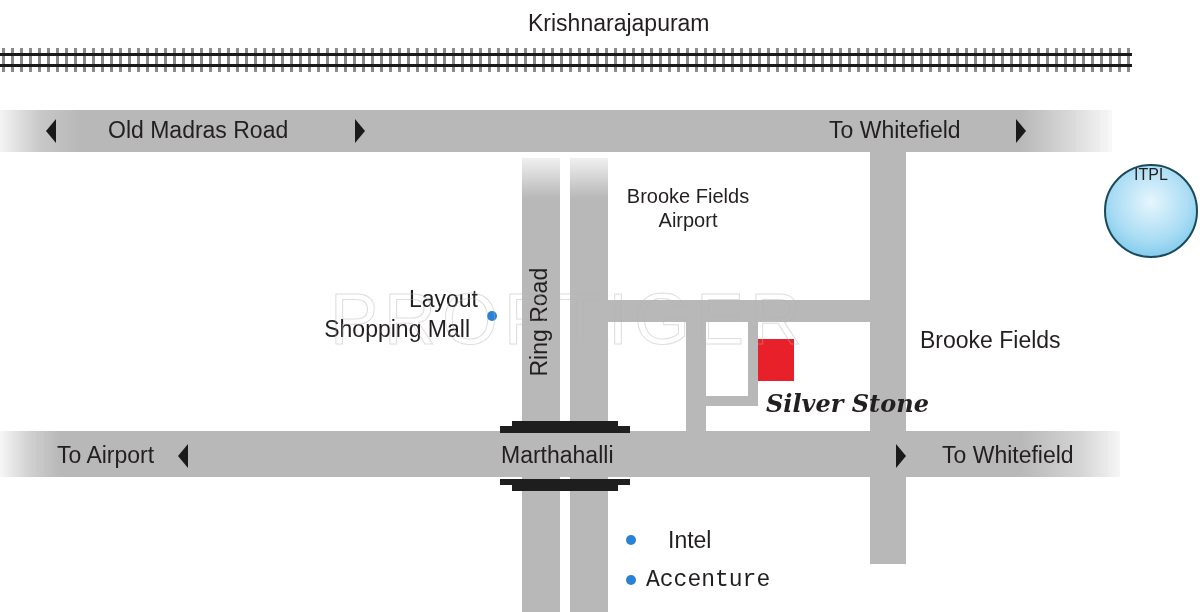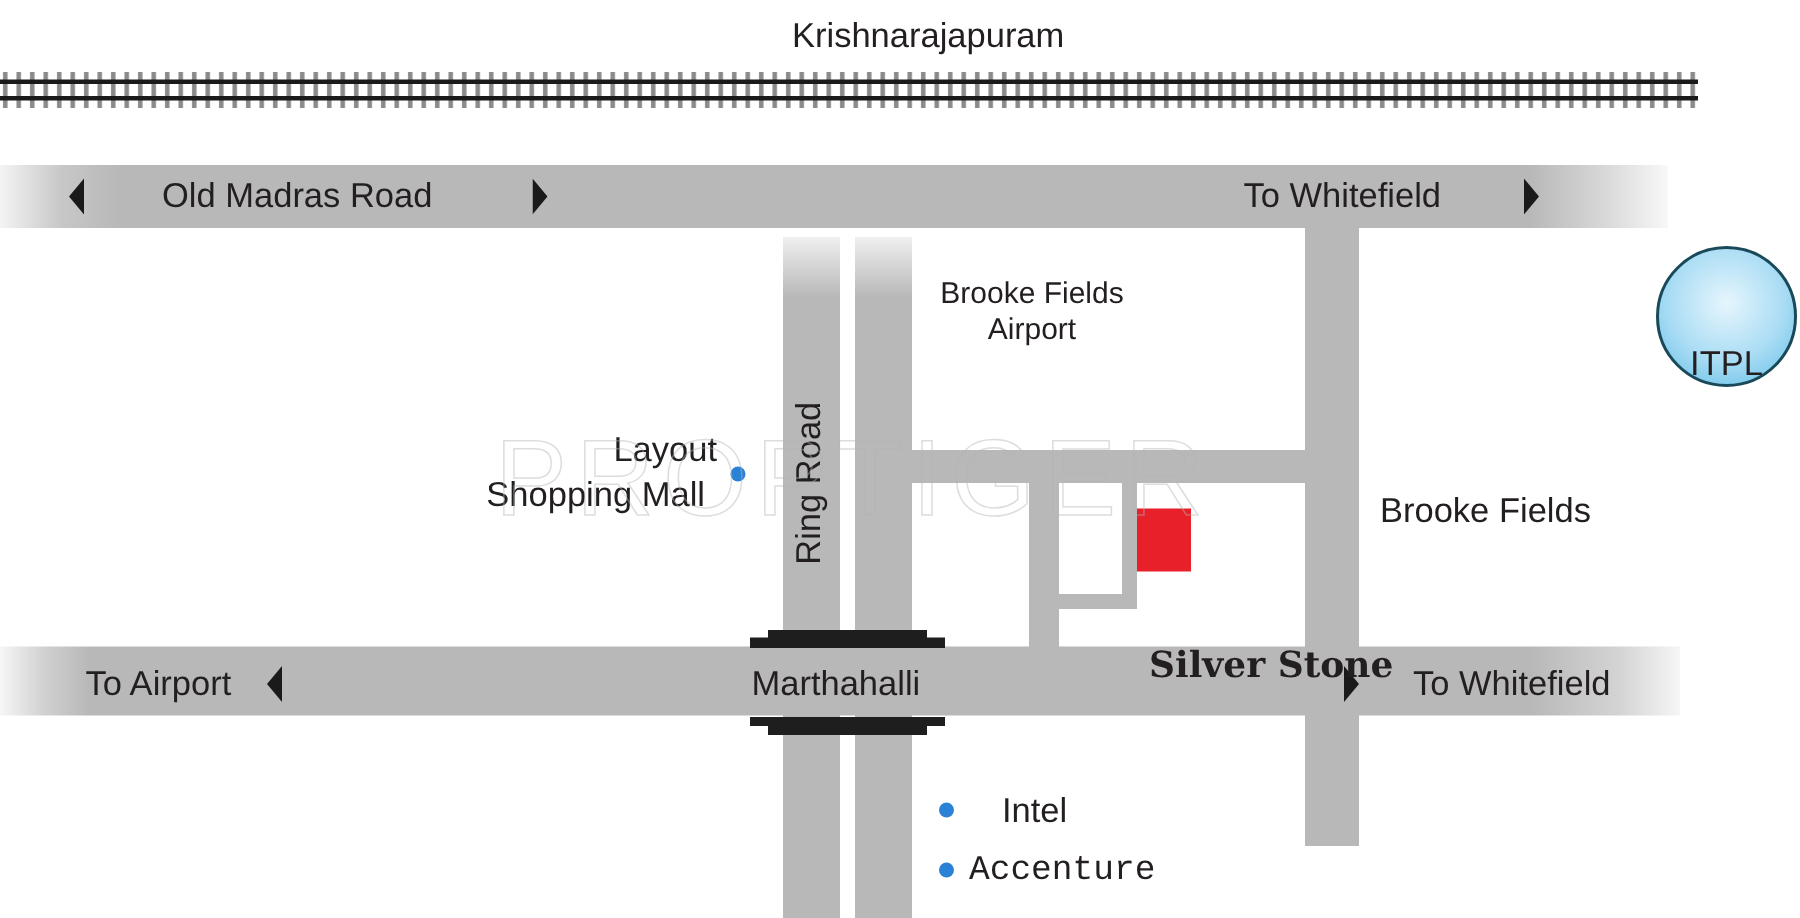--- a/index.html
+++ b/index.html
@@ -5,23 +5,23 @@
   html, body { margin:0; padding:0; background:#ffffff; }
   body { width:1200px; height:612px; position:relative; overflow:hidden; font-family:"Liberation Sans", sans-serif; color:#231f20; }
   .abs { position:absolute; }
   .road { position:absolute; background:#b8b8b8; }
   .label { position:absolute; white-space:nowrap; font-size:23px; color:#231f20; line-height:1; }
   .rail { position:absolute; left:0; top:46px; width:1132px; height:28px; }
   .arrow { position:absolute; width:10px; height:24px; }
   .poi-dot { position:absolute; width:10px; height:10px; border-radius:50%; background:#2a82d6; }
   .itpl { position:absolute; left:1104px; top:164px; width:94px; height:94px; border-radius:50%; border:2px solid #1a4a5a; box-sizing:border-box;
           background: radial-gradient(circle at 50% 40%, #e6f6fd 0%, #a9dcf4 55%, #5fbde6 100%);
-          display:flex; align-items:flex-end; justify-content:center; font-size:23px; }
+          display:flex; align-items:flex-start; justify-content:center; font-size:16px; }
   .watermark { position:absolute; left:330px; top:278px; font-size:72px; letter-spacing:6px; color:transparent; -webkit-text-stroke:1px rgba(180,180,180,0.45); }
-  .script { font-family:"DejaVu Serif", serif; font-weight:bold; font-size:24px;margin-top:39px; }
+  .script { font-family:"DejaVu Serif", serif; font-style:italic; font-weight:bold; font-size:24px; }
 </style>
 </head>
 <body>
 
 <svg class="rail" viewBox="0 0 1132 28" preserveAspectRatio="none">
   <defs>
     <pattern id="ties" x="0" y="0" width="9" height="28" patternUnits="userSpaceOnUse">
       <rect x="2" y="2" width="3" height="24" fill="#8a8a8a"></rect>
     </pattern>
   </defs>

